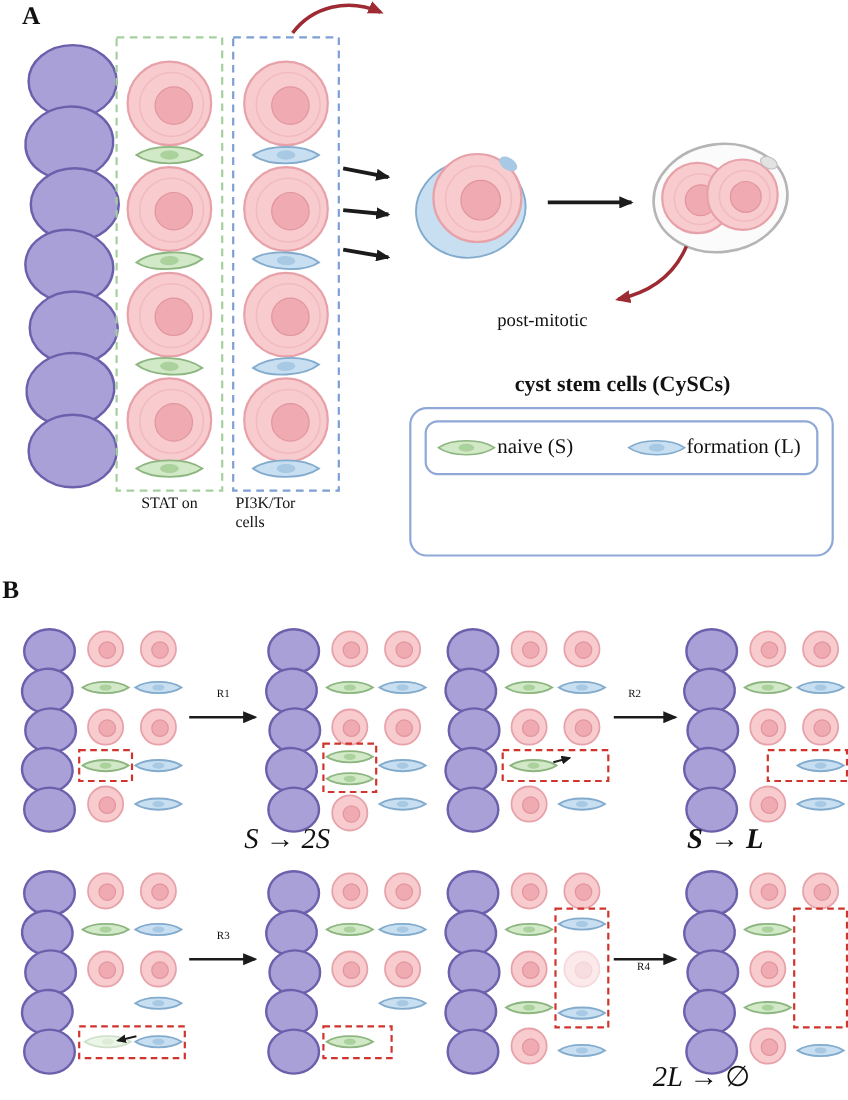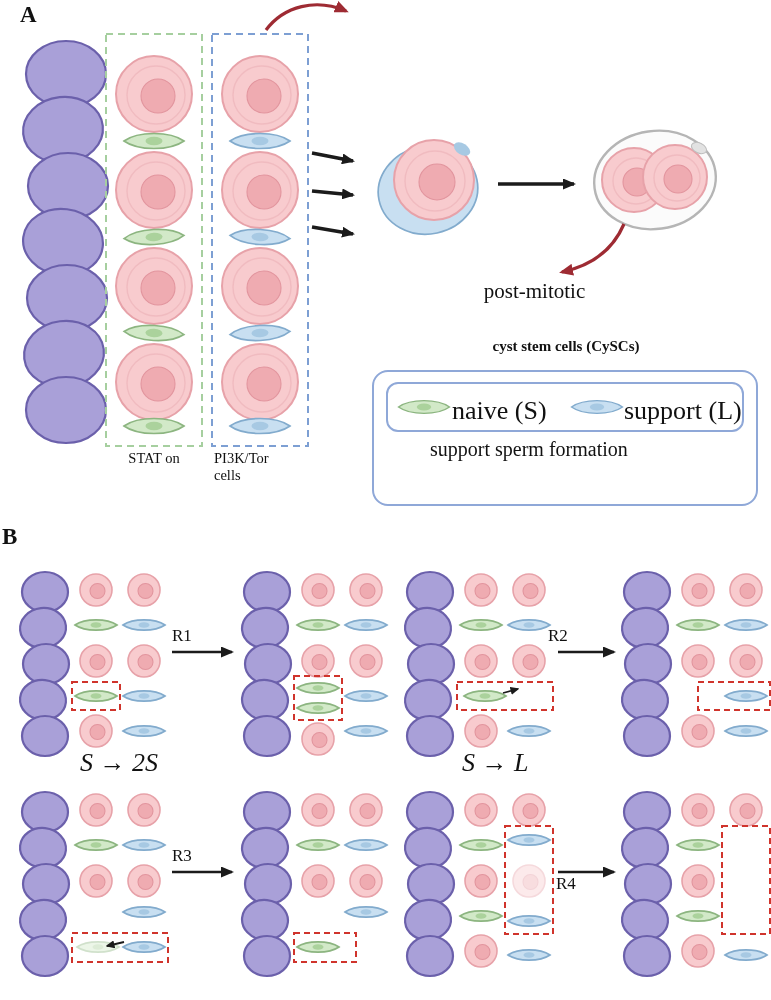--- a/index.html
+++ b/index.html
@@ -13,26 +13,26 @@
     --legend-border:#8fa8d8; --membrane-gray:#b5b5b5; --arrow-black:#1b1b1b;
   }
   html,body{margin:0;padding:0;background:#fff;}
   .stage{position:relative;width:771px;height:1000px;background:#fff;overflow:hidden;
          font-family:"Liberation Serif","DejaVu Serif",serif;color:#111;}
   .stage svg{position:absolute;left:0;top:0;}
   .txt{position:absolute;white-space:pre-line;}
   .panel-label{font-size:23px;font-weight:bold;}
   .title{font-size:22px;text-align:center;}
   .small-lab{font-size:14.5px;}
-  .big-lab{font-size:21px;text-align:center;line-height:26px;}
-  .legend-title{font-size:15px;font-weight:bold;text-align:center;}
-  .legend-entry{font-size:26px;}
+  .big-lab{font-size:17px;text-align:left;line-height:26px;}
+  .legend-title{font-size:20px;font-weight:bold;text-align:center;}
+  .legend-entry{font-size:19px;}
   .legend-desc{font-size:20px;}
-  .rxn-label{font-size:17px;}
-  .caption{font-size:26px;font-style:italic;text-align:left;
+  .rxn-label{font-size:10px;text-align:center;}
+  .caption{font-size:26px;font-style:italic;text-align:right;
            font-family:"Liberation Serif","DejaVu Sans",serif;}
   .box{position:absolute;box-sizing:border-box;background:transparent;}
   .legend-outer{border:2.5px solid var(--legend-border);border-radius:16px;}
   .legend-inner{border:2px solid var(--legend-border);border-radius:12px;}
 
   
   .niche{fill:var(--niche-fill);stroke:var(--niche-stroke);stroke-width:2.2;}
   .gsc{fill:var(--gsc-fill);stroke:var(--gsc-stroke);stroke-width:2;}
   .gsc2{fill:var(--gsc-fill);stroke:var(--gsc-stroke);stroke-width:1.6;}
   .gring{fill:none;stroke:var(--gsc-ring);stroke-width:1.4;opacity:.75;}
@@ -332,25 +332,25 @@
 
   <div class="txt small-lab" style="left:106px;top:450px;width:96px;text-align:center;">STAT  on</div>
   <div class="txt small-lab" style="left:214px;top:450px;width:80px;">PI3K/Tor cells</div>
 
   <div class="txt big-lab" style="left:452px;top:278px;width:165px;">post-mitotic</div>
 
   <div class="txt legend-title" style="left:372px;top:338px;width:388px;">cyst stem cells (CySCs)</div>
   <div class="box legend-outer" style="left:372px;top:370px;width:386px;height:136px;"></div>
   <div class="box legend-inner" style="left:386px;top:382px;width:358px;height:50px;"></div>
   <div class="txt legend-entry" style="left:452px;top:396px;">naive (S)</div>
-  <div class="txt legend-entry" style="left:624px;top:396px;">support (L)</div>
-  <div class="txt legend-desc" style="left:430px;top:438px;">support sperm formation</div>
+  <div class="txt legend-entry" style="left:624px;top:396px;">formation (L)</div>
 
   <div class="txt rxn-label" style="left:172px;top:626px;width:62px;">R1</div>
   <div class="txt rxn-label" style="left:548px;top:626px;width:58px;">R2</div>
   <div class="txt rxn-label" style="left:172px;top:846px;width:62px;">R3</div>
   <div class="txt rxn-label" style="left:556px;top:846px;width:58px;margin-top:28px;">R4</div>
 
   <div class="txt caption" style="left:80px;top:748px;width:220px;">S → 2S</div>
-  <div class="txt caption" style="left:462px;top:748px;width:220px;">S → L</div>
+  <div class="txt caption" style="left:474px;top:748px;width:220px;font-weight:bold;">S → L</div>
   <div class="txt caption" style="left:80px;top:1019px;width:220px;font-weight:bold;">L → S</div>
+  <div class="txt caption" style="left:462px;top:964px;width:220px;">2L → ∅</div>
 
 </div>
 
 </body></html>

